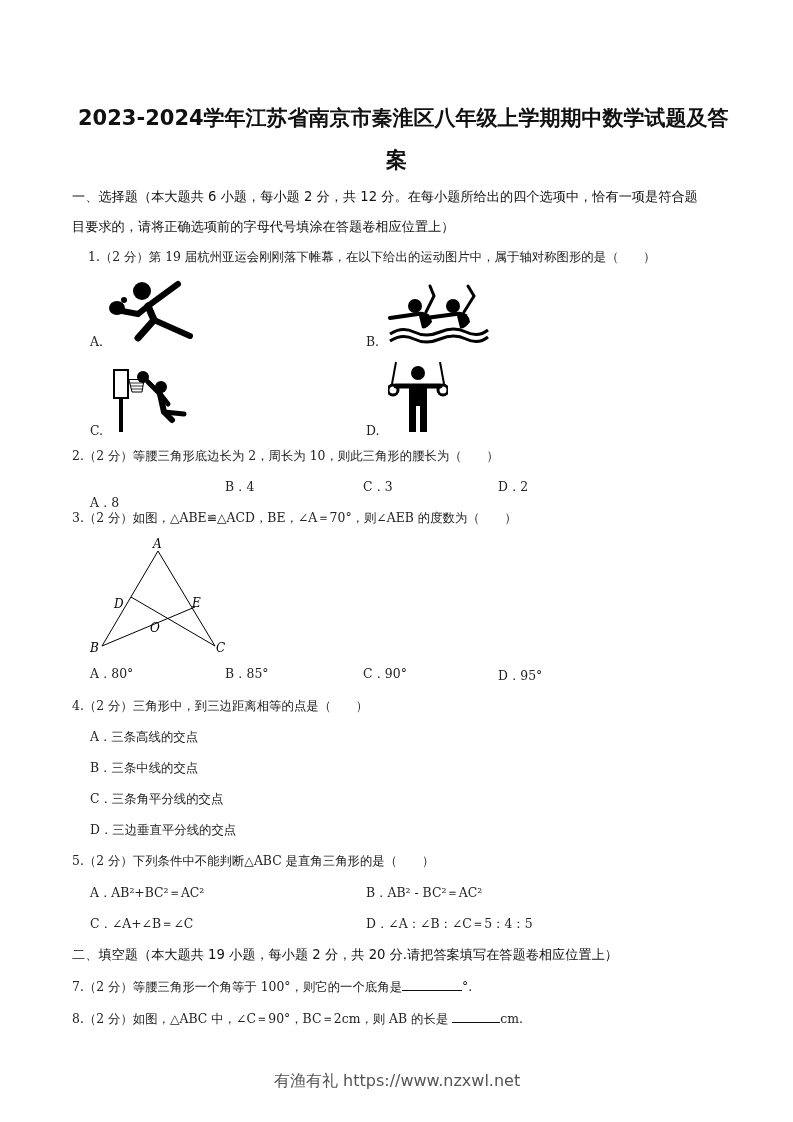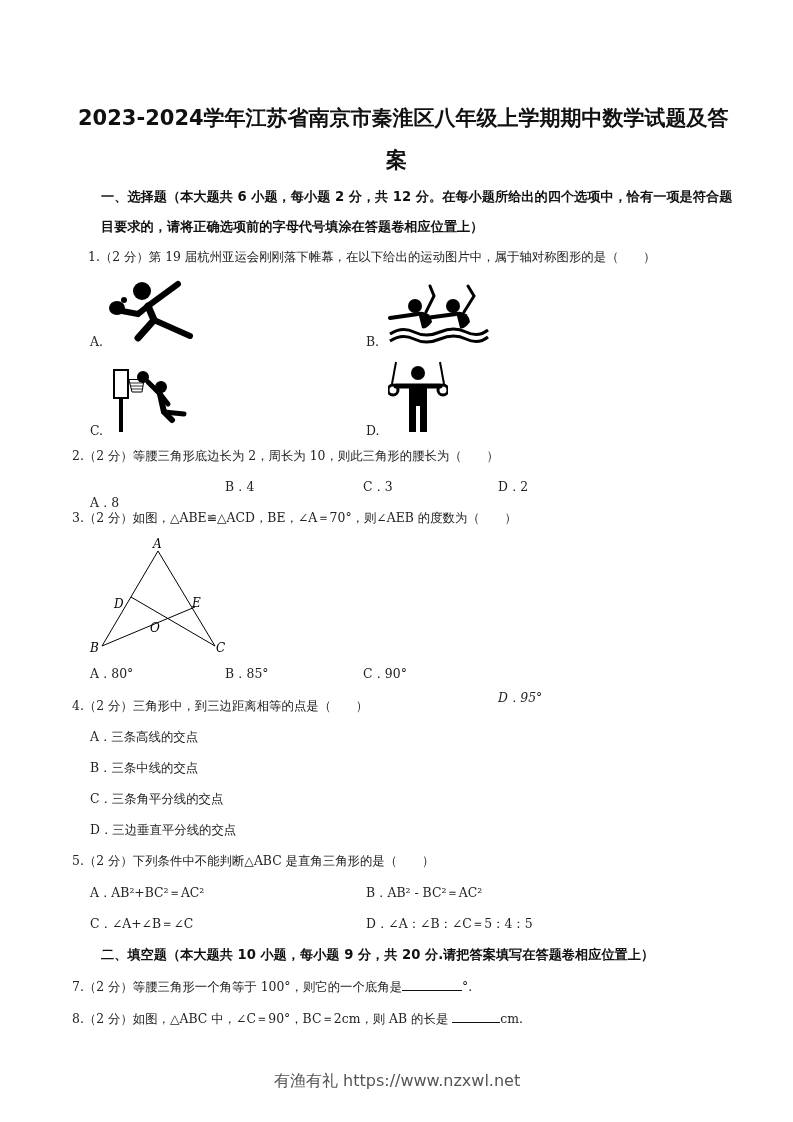--- a/index.html
+++ b/index.html
@@ -1,20 +1,20 @@
 <!DOCTYPE html>
 <html><head>
 <meta charset="utf-8">
 <style>
   html, body { margin: 0; padding: 0; background: #ffffff; }
   body { width: 793px; height: 1122px; position: relative; overflow: hidden;
          font-family: "DejaVu Serif", "Liberation Serif", serif; color: #1a1a1a; }
   .abs { position: absolute; white-space: nowrap; }
   .title { font-family: "DejaVu Sans", sans-serif; font-weight: bold; font-size: 21px; letter-spacing: 0px; color: #111; }
-  .section { font-family: "DejaVu Sans", sans-serif; font-weight: bold; font-size: 13.2px; color: #111; margin-left: 29px; }
+  .section { font-family: "DejaVu Sans", sans-serif; font-weight: normal; font-size: 13.2px; color: #111; }
   .q { font-size: 12.4px; color: #222; }
   .opt { font-size: 12.4px; color: #222; }
   .it { }
   .blank { display: inline-block; border-bottom: 1px solid #111; vertical-align: baseline; height: 12px; }
   .footer { font-family: "DejaVu Sans", sans-serif; font-size: 16px; color: #555; }
   svg { position: absolute; }
 </style>
 </head>
 <body>
 
@@ -94,37 +94,37 @@
   <text x="4" y="118" font-family="DejaVu Serif, serif" font-style="italic" font-size="12">B</text>
   <text x="130" y="118" font-family="DejaVu Serif, serif" font-style="italic" font-size="12">C</text>
   <text x="28" y="74" font-family="DejaVu Serif, serif" font-style="italic" font-size="12">D</text>
   <text x="106" y="73" font-family="DejaVu Serif, serif" font-style="italic" font-size="12">E</text>
   <text x="64" y="98" font-family="DejaVu Serif, serif" font-style="italic" font-size="12">O</text>
 </svg>
 
 <div class="abs opt" style="left:90px; top:666px;">A．80°</div>
 <div class="abs opt" style="left:225px; top:666px;">B．85°</div>
 <div class="abs opt" style="left:363px; top:666px;">C．90°</div>
-<div class="abs opt" style="left:498px; top:690px;font-style:italic;">D．95°</div>
+<div class="abs opt" style="left:498px; top:668px;">D．95°</div>
 
 <div class="abs q" style="left:72px; top:698px;">4.（2 分）三角形中，到三边距离相等的点是（　　）</div>
 <div class="abs opt" style="left:90px; top:729px;">A．三条高线的交点</div>
 <div class="abs opt" style="left:90px; top:760px;">B．三条中线的交点</div>
 <div class="abs opt" style="left:90px; top:791px;">C．三条角平分线的交点</div>
 <div class="abs opt" style="left:90px; top:822px;">D．三边垂直平分线的交点</div>
 
 <div class="abs q" style="left:72px; top:853px;">
   <span>5.（2 分）下列条件中不能判断△</span><span class="it">ABC</span><span> 是直角三角形的是（　　）</span>
 </div>
 <div class="abs opt" style="left:90px; top:885px;"><span>A．</span><span class="it">AB²+BC²＝AC²</span></div>
 <div class="abs opt" style="left:366px; top:885px;"><span>B．</span><span class="it">AB² - BC²＝AC²</span></div>
 <div class="abs opt" style="left:90px; top:916px;"><span>C．</span><span>∠A+∠B＝∠C</span></div>
 <div class="abs opt" style="left:366px; top:916px;"><span>D．</span><span>∠A：∠B：∠C＝5：4：5</span></div>
 
-<div class="abs section" style="left:72px; top:946px;">二、填空题（本大题共 10 小题，每小题 9 分，共 20 分.请把答案填写在答题卷相应位置上）</div>
+<div class="abs section" style="left:72px; top:946px;">二、填空题（本大题共 19 小题，每小题 2 分，共 20 分.请把答案填写在答题卷相应位置上）</div>
 
 <div class="abs q" style="left:72px; top:978px;">
   <span>7.（2 分）等腰三角形一个角等于 100°，则它的一个底角是</span><span class="blank" style="width:60px;"></span><span>°.</span>
 </div>
 
 <div class="abs q" style="left:72px; top:1010px;">
   <span>8.（2 分）如图，△ABC 中，∠C＝90°，BC＝2cm，则 AB 的长是 </span><span class="blank" style="width:48px;"></span><span class="it">cm.</span>
 </div>
 
 <div class="abs footer" style="left:274px; top:1071px;">有渔有礼 https://www.nzxwl.net</div>

